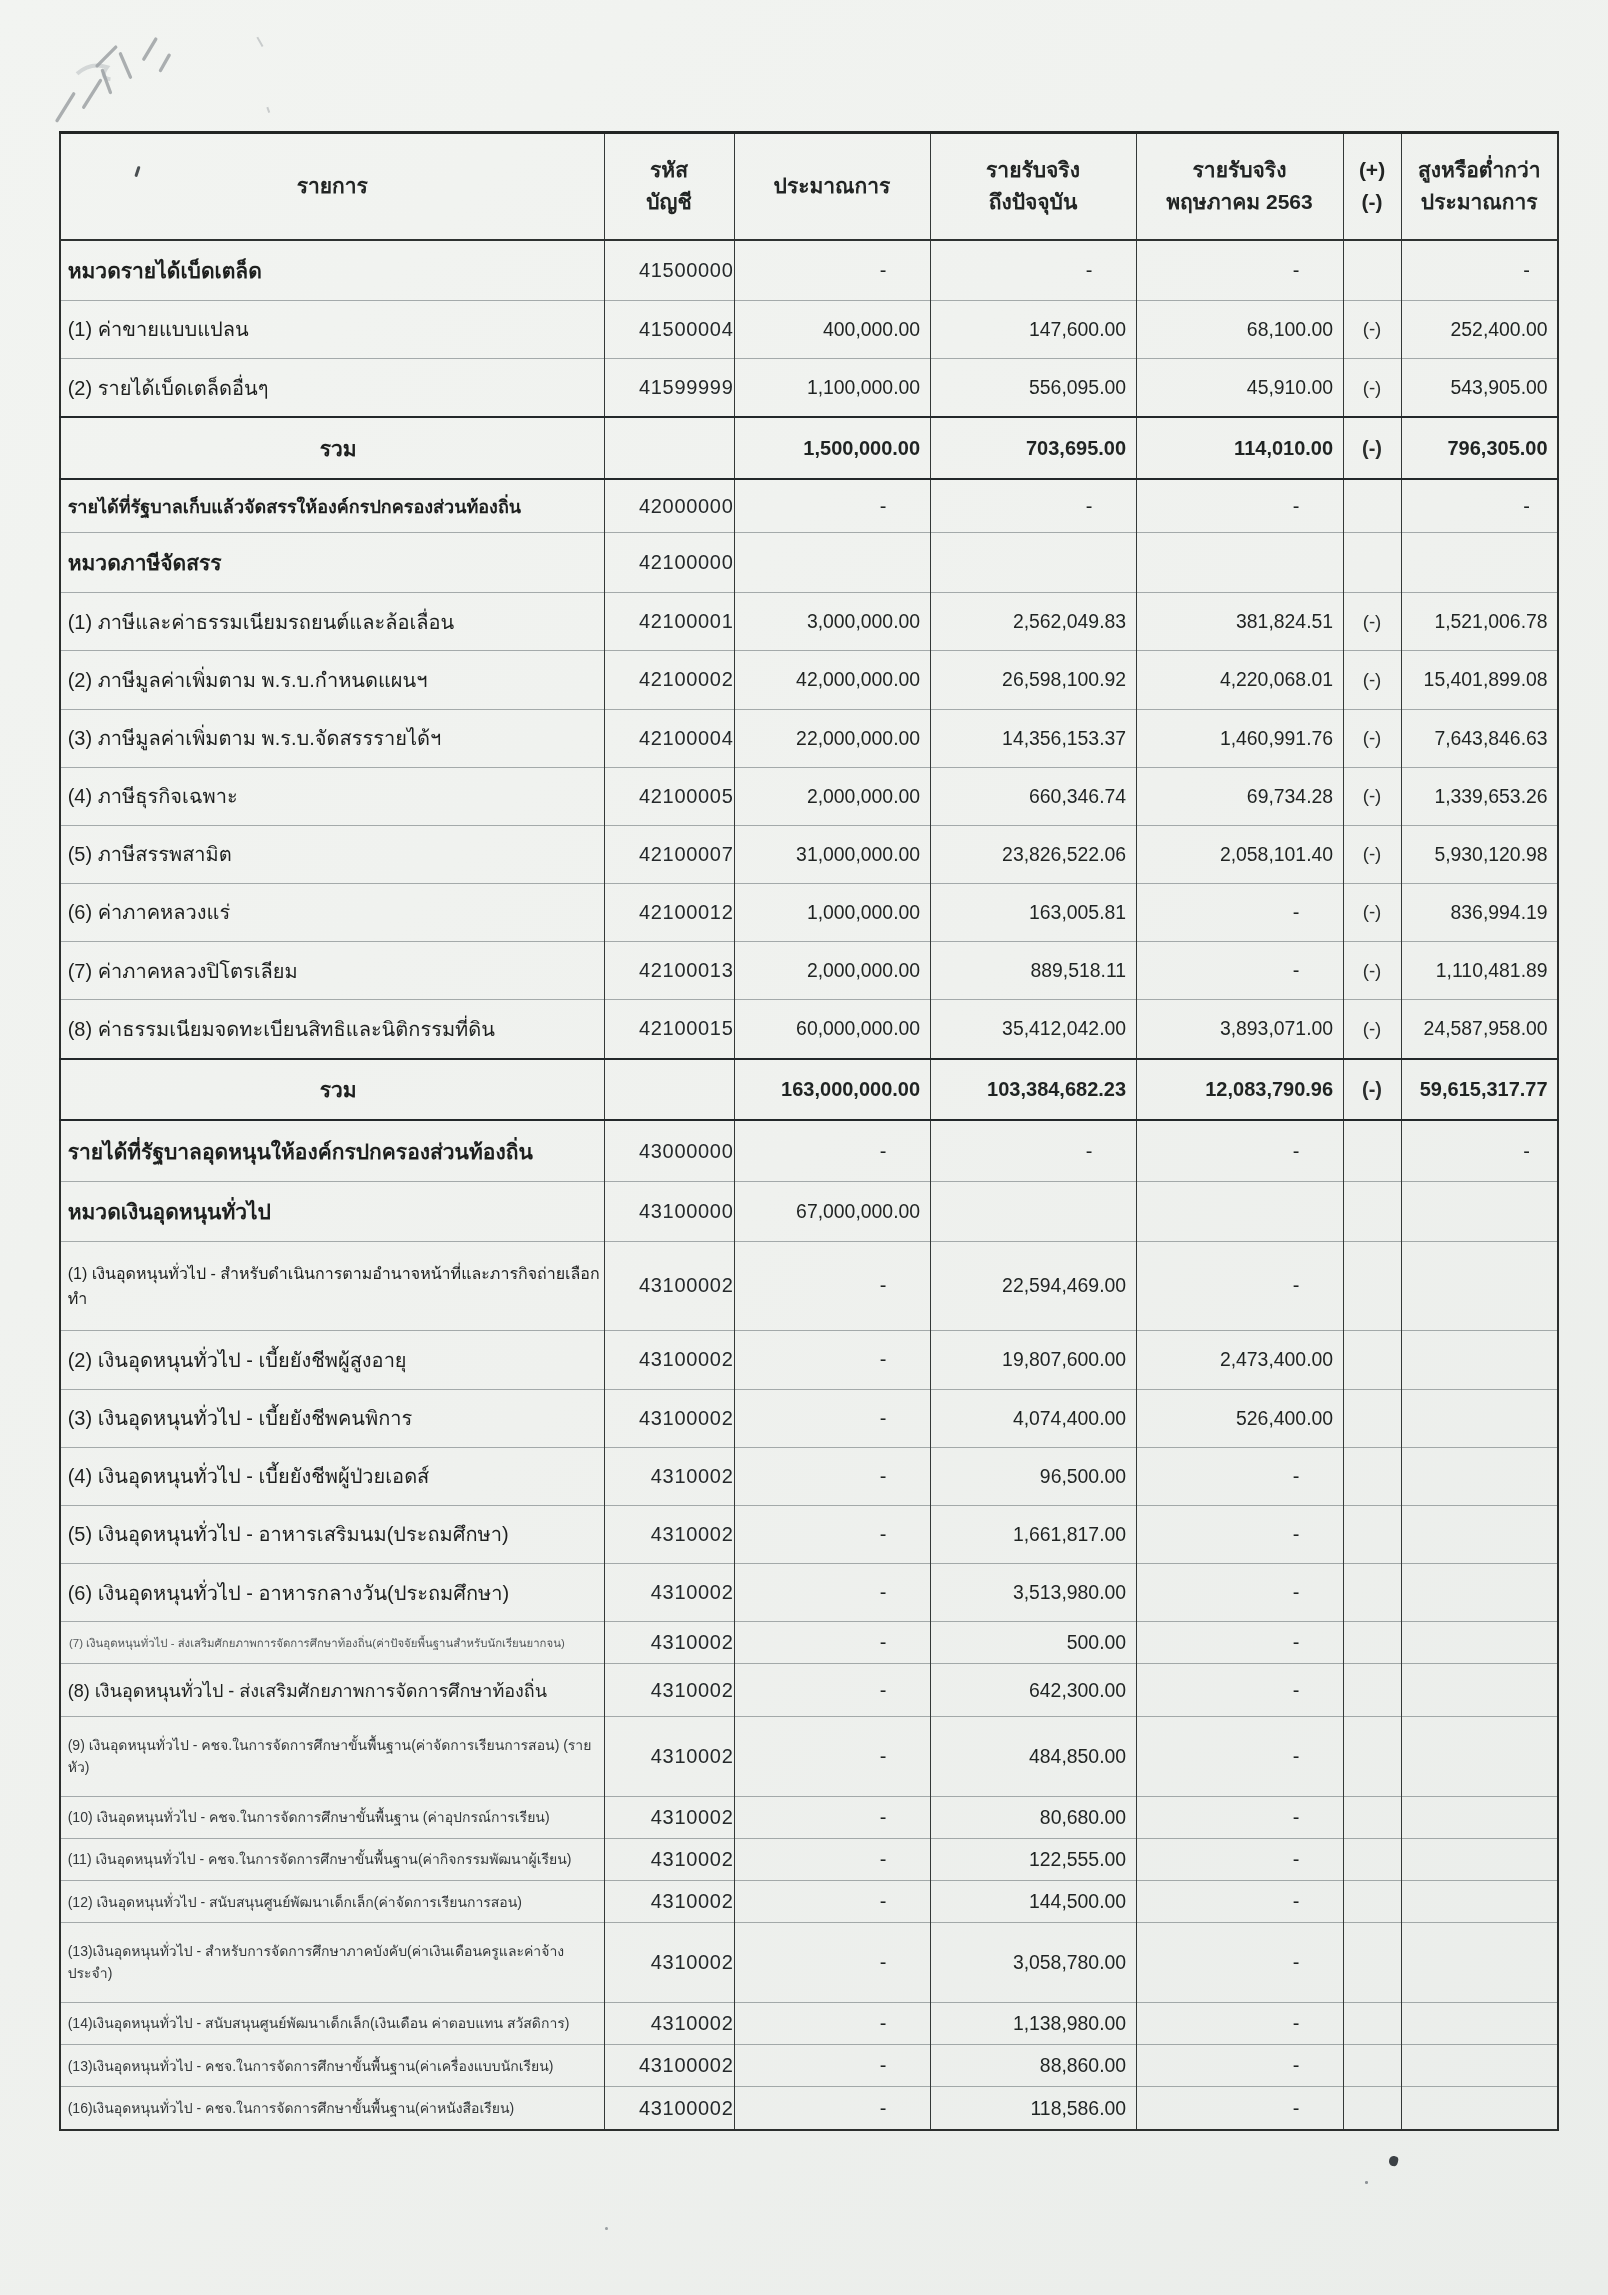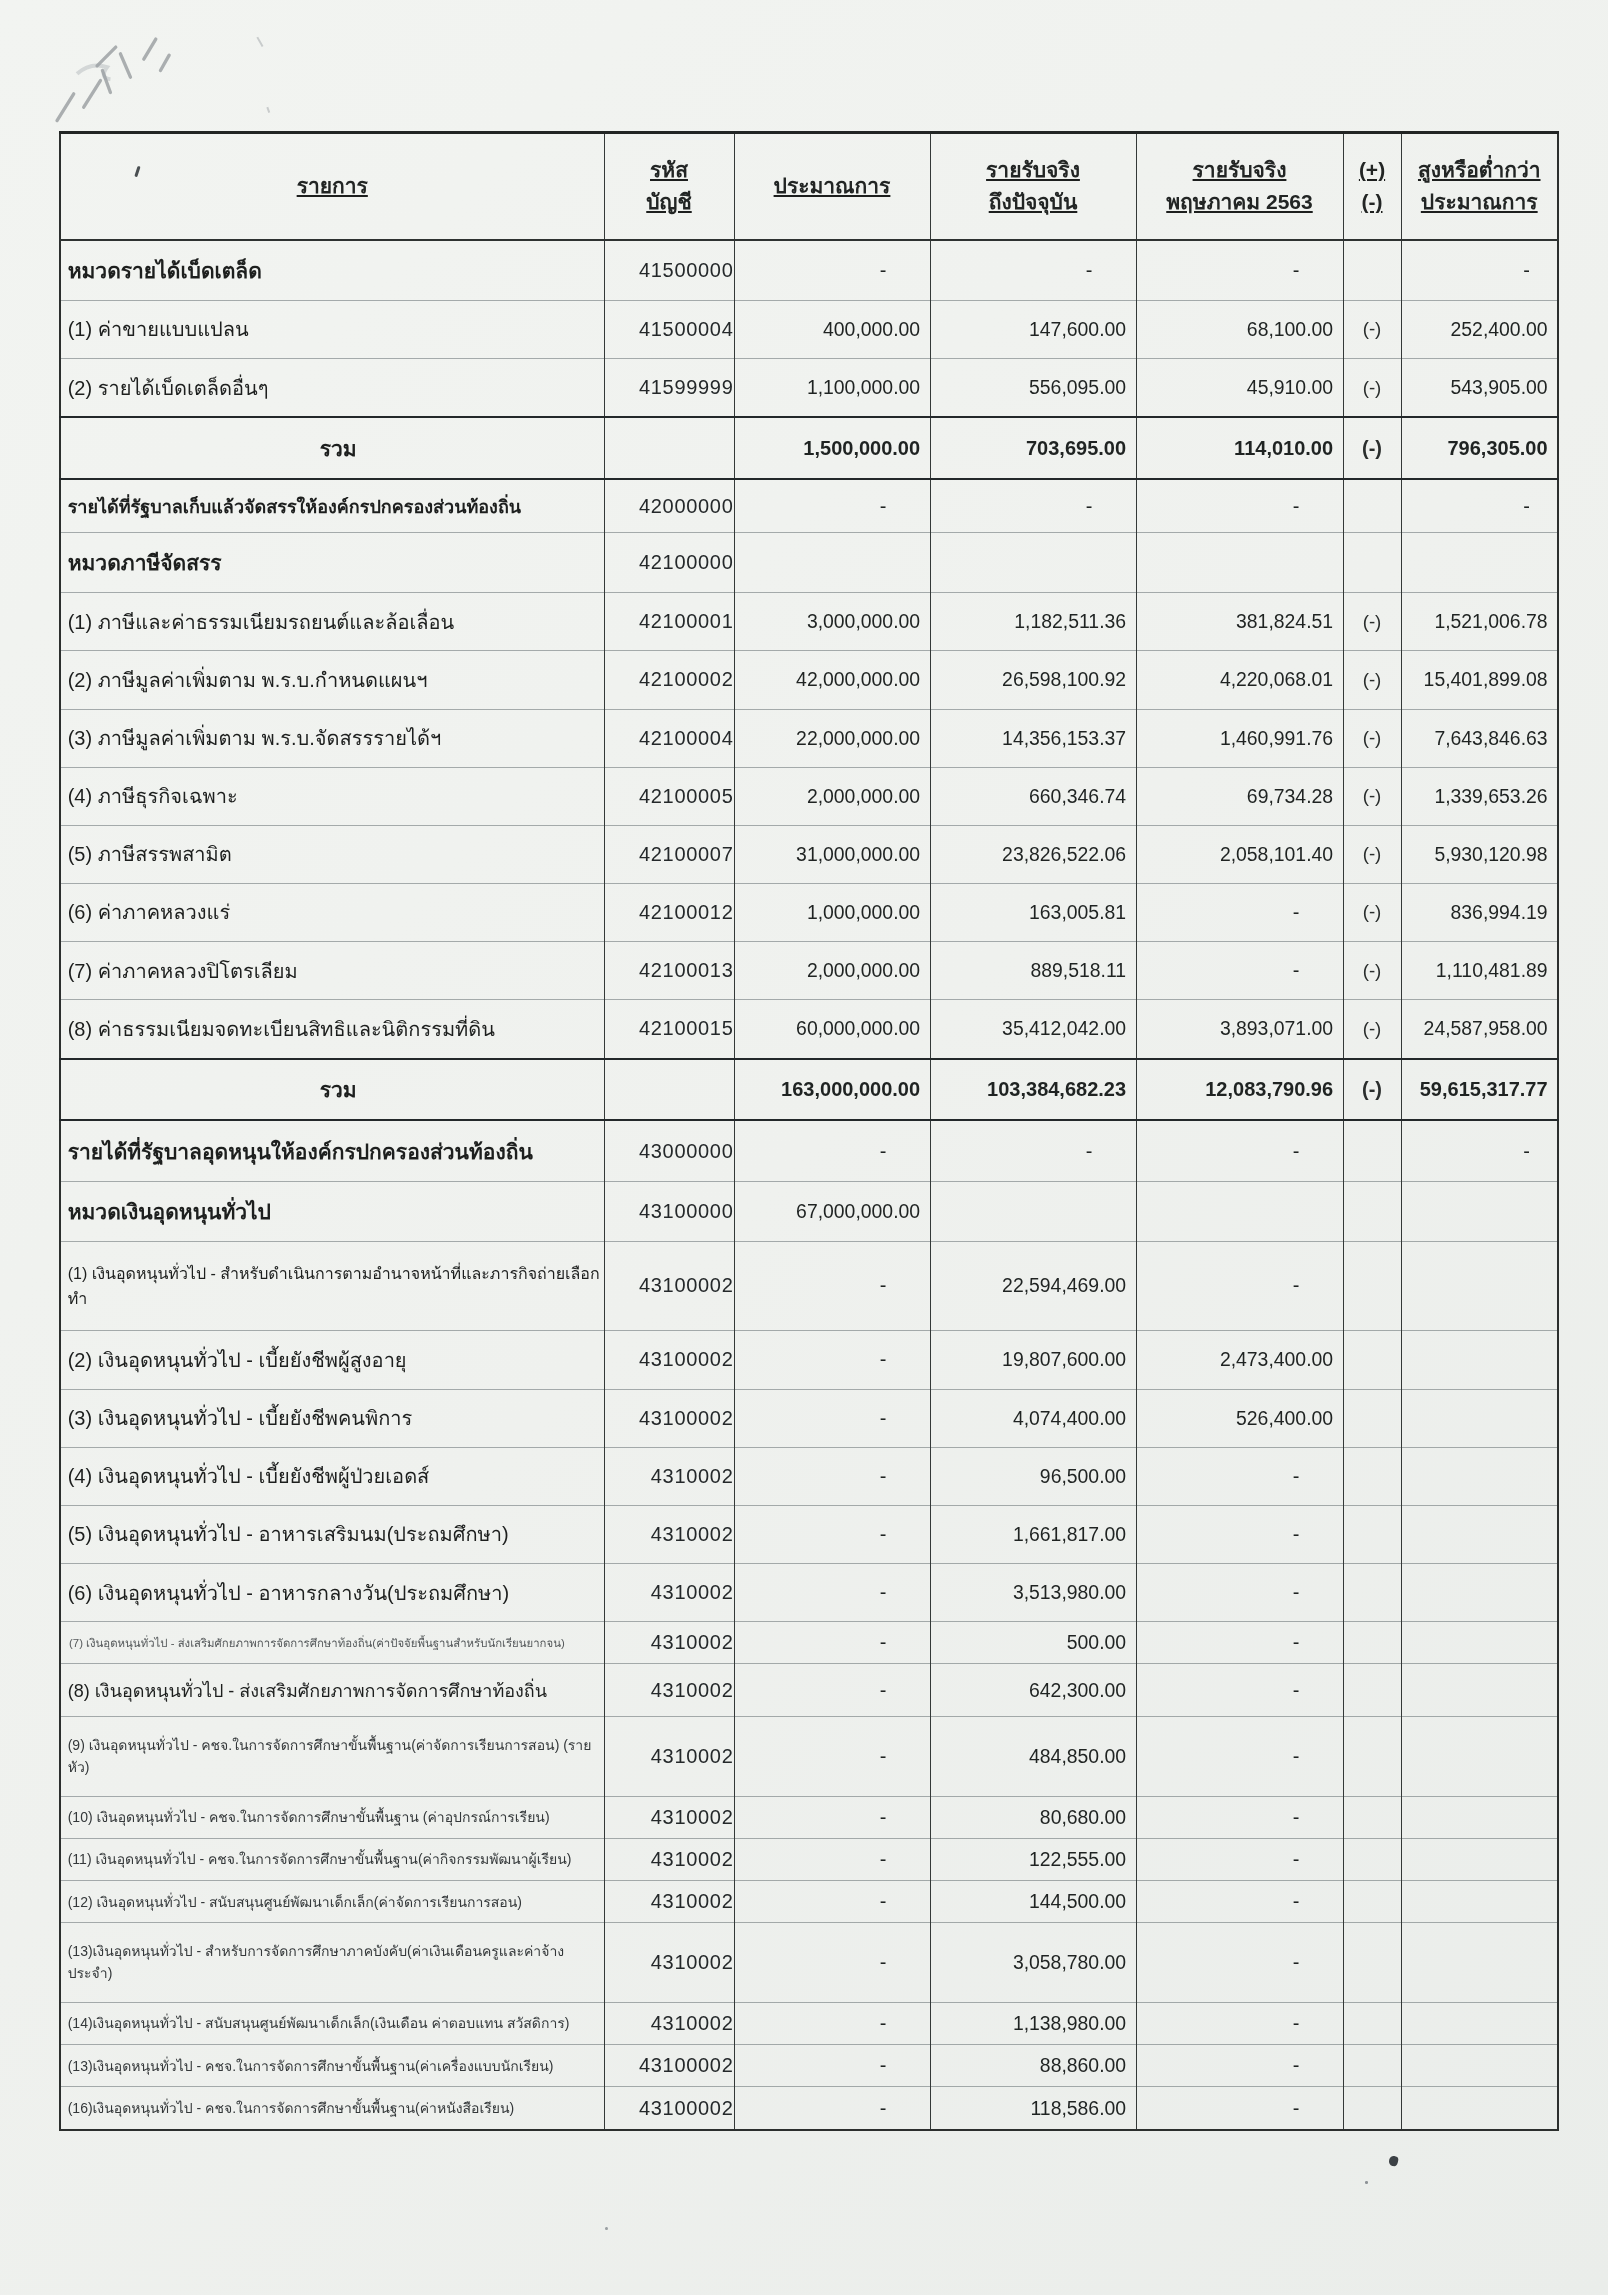--- a/index.html
+++ b/index.html
@@ -24,21 +24,21 @@
   }
   table.revenue{border:2px solid #2c2f2e;border-top:3.3px solid #222524;}
   th,td{
     border-left:1.3px solid #33383
 7;
     border-left:1.3px solid #343938;
     vertical-align:middle;
     overflow:hidden;
     padding:0;
   }
-  thead tr{height:107px;text-decoration:underline;}
+  thead tr{height:107px;}
   thead th{
     border-bottom:2.7px solid #2e3231;
     font-weight:bold;font-size:21px;line-height:1.55;
     text-align:center;color:#222524;
   }
   thead th .l2{font-weight:bold;}
   tbody td{border-top:1.3px solid rgba(72,82,86,.45);}
   
   td.col-item{text-align:left;padding-left:6.7px;font-size:20px;}
   td.col-code{text-align:right;font-size:20px;letter-spacing:0.7px;color:#24282a;}
@@ -183,21 +183,21 @@
           <td class="col-estimate"></td>
           <td class="col-actual"></td>
           <td class="col-may"></td>
           <td class="col-sign"></td>
           <td class="col-diff"></td>
         </tr>
         <tr class="item">
           <td class="col-item">(1) ภาษีและค่าธรรมเนียมรถยนต์และล้อเลื่อน</td>
           <td class="col-code">42100001</td>
           <td class="col-estimate">3,000,000.00</td>
-          <td class="col-actual">1,182,511.36</td>
+          <td class="col-actual">2,562,049.83</td>
           <td class="col-may">381,824.51</td>
           <td class="col-sign">(-)</td>
           <td class="col-diff">1,521,006.78</td>
         </tr>
         <tr class="item">
           <td class="col-item">(2) ภาษีมูลค่าเพิ่มตาม พ.ร.บ.กำหนดแผนฯ</td>
           <td class="col-code">42100002</td>
           <td class="col-estimate">42,000,000.00</td>
           <td class="col-actual">26,598,100.92</td>
           <td class="col-may">4,220,068.01</td>

